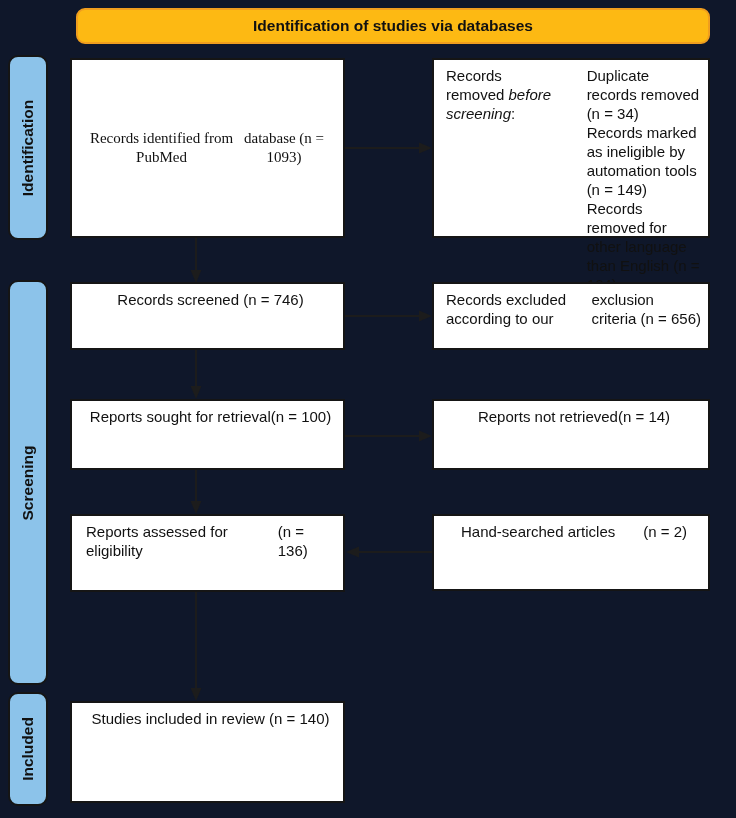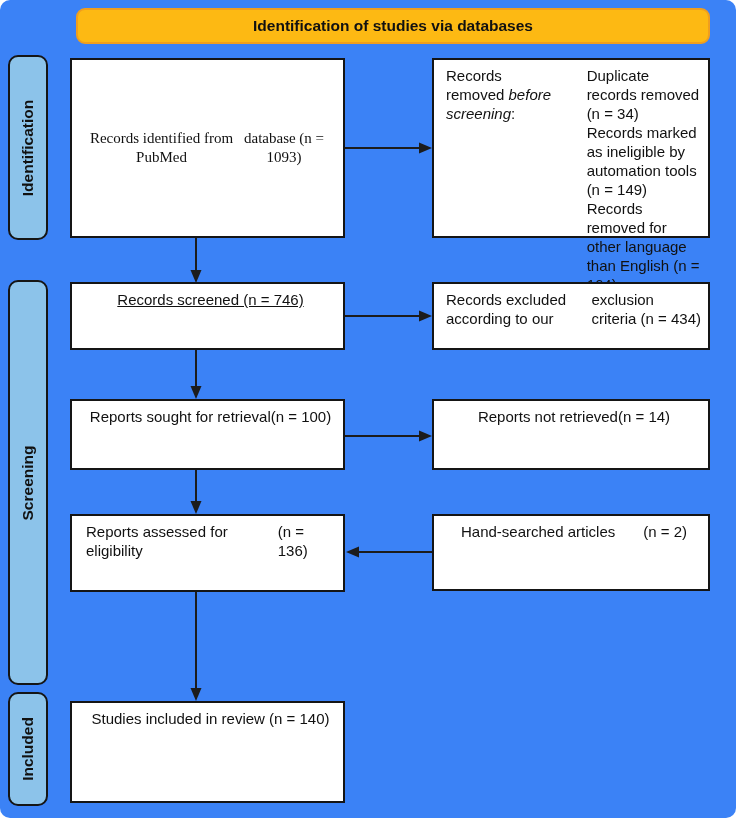--- a/index.html
+++ b/index.html
@@ -1,21 +1,21 @@
 <!DOCTYPE html>
 <html style="--banner-fill: #FDB913; --banner-border: #F09E1E; --stage-fill: #8CC3EA; --ink: #111111;"><head>
 <meta charset="utf-8">
 <style>
   :root{
     --banner-fill:#FDB913; --banner-border:#F09E1E;
     --stage-fill:#8CC3EA; --ink:#111111;
   }
   html,body{margin:0;padding:0;background:#ffffff;}
   body{font-family:"Liberation Sans","DejaVu Sans",sans-serif;color:var(--ink);}
-  .canvas{position:relative;width:736px;height:818px;background:#3b82f6;overflow:hidden;border-radius:10px;}
+  .canvas{position:relative;width:736px;height:818px;background:#0f172a;overflow:hidden;}
   .arrows{position:absolute;left:0;top:0;}
 
   .banner{
     position:absolute;left:76px;top:8px;width:634px;height:36px;
     background:var(--banner-fill);border:2px solid var(--banner-border);
     border-radius:9px;box-sizing:border-box;
     display:flex;align-items:center;justify-content:center;
     font-weight:bold;font-size:15.5px;
   }
 
@@ -35,21 +35,21 @@
     display:flex;flex-direction:row;justify-content:center;
   }
   .col-left{left:70px;width:275px;}
   .col-right{left:432px;width:278px;}
   .pad-left{padding:6px 8px 6px 14px;}
   .pad-right{padding:6px 6px 6px 12px;}
   .center{align-items:center;text-align:center;padding:6px 13px;font-family:Liberation Serif, serif;}
 
   .b-identified{top:58px;height:180px;}
   .b-removed{top:58px;height:180px;}
-  .b-screened{top:282px;height:68px;text-decoration:underline;}
+  .b-screened{top:282px;height:68px;}
   .b-excluded{top:282px;height:68px;}
   .b-sought{top:399px;height:71px;}
   .b-notretrieved{top:399px;height:71px;}
   .b-assessed{top:514px;height:78px;}
   .b-handsearched{top:514px;height:77px;gap:28px;}
   .b-included{top:701px;height:102px;}
 
   .sub-items{margin-left:28px;}
 </style>
 </head>
@@ -123,21 +123,21 @@
       <div>than English (n = 164)</div>
     </div>
   </div>
 
   <div class="box col-left b-screened pad-left">
     <div>Records screened (n = 746)</div>
   </div>
 
   <div class="box col-right b-excluded pad-right">
     <div>Records excluded according to our</div>
-    <div>exclusion criteria (n = 434)</div>
+    <div>exclusion criteria (n = 656)</div>
   </div>
 
   <div class="box col-left b-sought pad-left">
     <div>Reports sought for retrieval</div>
     <div>(n = 100)</div>
   </div>
 
   <div class="box col-right b-notretrieved pad-right">
     <div>Reports not retrieved</div>
     <div>(n = 14)</div>

